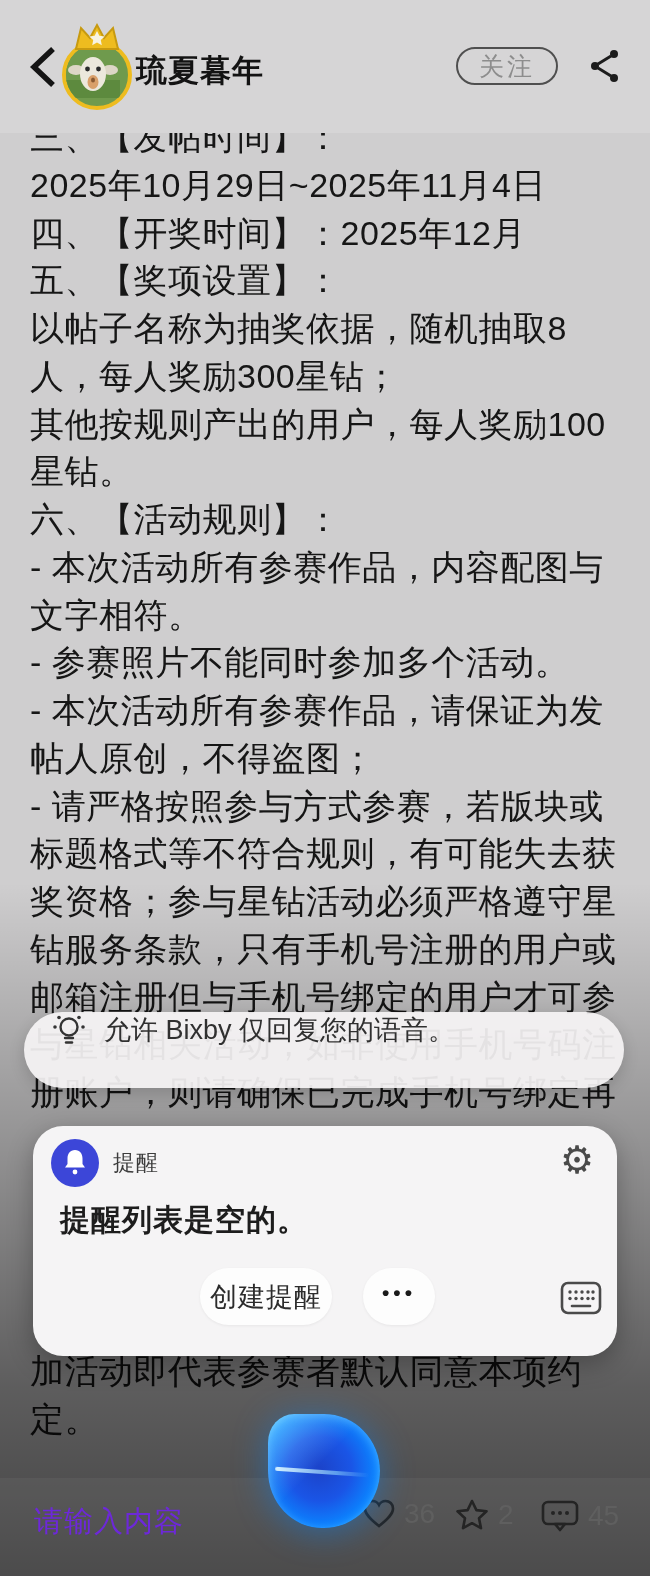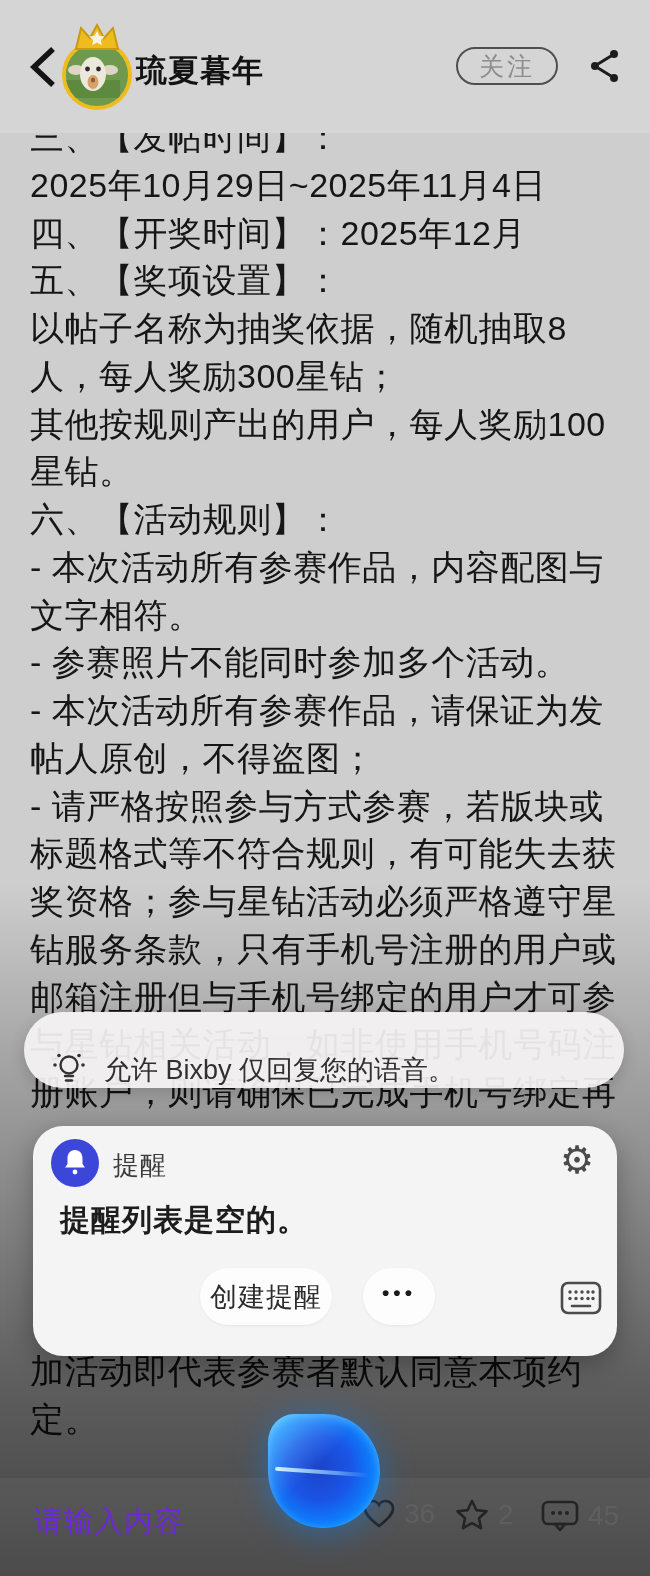--- a/index.html
+++ b/index.html
@@ -31,30 +31,30 @@
   
   .scrim{left:0;top:0;width:650px;height:1576px;z-index:4;pointer-events:none;
     background:linear-gradient(to bottom,
       rgba(0,0,0,0) 0%, rgba(0,0,0,0) 56%,
       rgba(0,0,0,0.18) 66%, rgba(0,0,0,0.38) 78%,
       rgba(0,0,0,0.55) 88%, rgba(0,0,0,0.68) 100%);}
 
   
   .toast{left:24px;top:1012px;width:600px;height:76px;border-radius:38px;z-index:10;
     background:rgba(246,244,245,0.92);box-shadow:0 5px 16px rgba(0,0,0,0.16);
-    display:flex;align-items:flex-end;}
+    display:flex;align-items:flex-start;}
   .toast-icon{margin-left:26px;width:38px;height:38px;flex:0 0 auto;}
   .toast-text{margin-left:16px;font-size:27px;color:#303030;}
 
   
   .card{left:33px;top:1126px;width:584px;height:230px;border-radius:30px;z-index:10;
     background:#f5f4f5;box-shadow:0 8px 26px rgba(0,0,0,0.28);}
   .bell-badge{left:18px;top:13px;width:48px;height:48px;border-radius:50%;background:#3c46d8;
     display:flex;align-items:center;justify-content:center;}
-  .card-title{left:80px;top:22px;font-size:26px;color:#3c3c3c;letter-spacing:1px;}
+  .card-title{left:80px;top:22px;font-size:22px;color:#3c3c3c;letter-spacing:1px;}
   .gear-btn{left:518px;top:8px;width:52px;height:52px;display:flex;align-items:center;justify-content:center;
     font-size:38px;color:#4a4a4a;line-height:1;}
   .card-msg{left:27px;top:74px;font-size:30px;font-weight:bold;color:#1d1d1d;letter-spacing:1px;}
   .card-actions{left:0;top:142px;width:584px;height:60px;}
   .pill{position:absolute;height:57px;border-radius:29px;background:#fdfdfd;border:none;
     display:flex;align-items:center;justify-content:center;box-shadow:0 1px 3px rgba(0,0,0,0.06);}
   .create-btn{left:167px;width:132px;font-size:27px;color:#2c2c2c;letter-spacing:1px;}
   .more-btn{left:330px;width:72px;font-size:21px;font-weight:bold;color:#1a1a1a;letter-spacing:4px;padding-bottom:8px;}
   .kbd-btn{position:absolute;left:524px;top:10px;width:48px;height:40px;display:flex;align-items:center;justify-content:center;}
 

